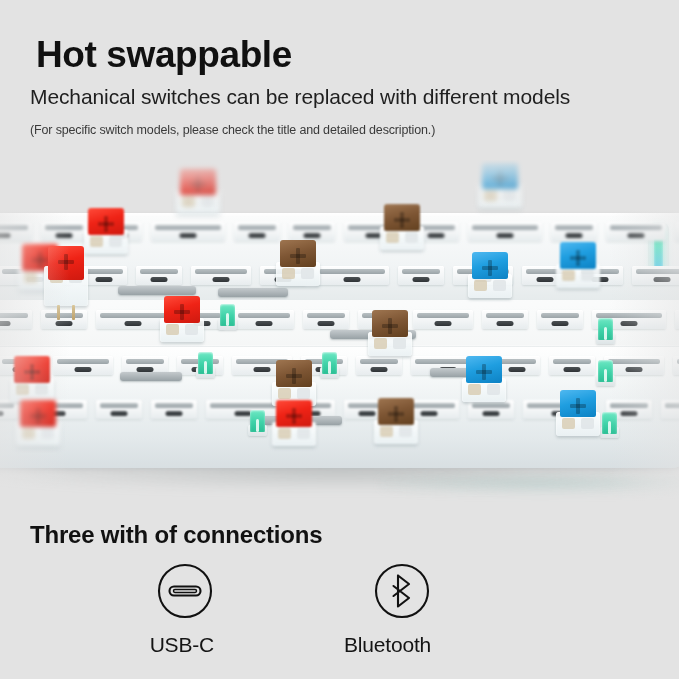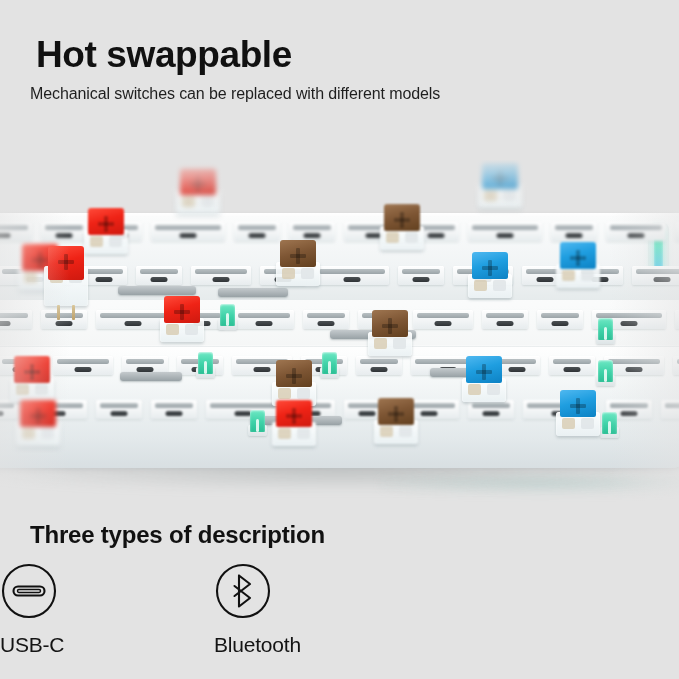--- a/index.html
+++ b/index.html
@@ -25,21 +25,21 @@
 
   .headline {
     font-size: 37px;
     font-weight: bold;
     letter-spacing: -0.4px;
     line-height: 1.0;
     margin: 0 0 12px 6px;
     color: #111;
   }
   .subhead {
-    font-size: 16px;
+    font-size: 21px;
     font-weight: normal;
     letter-spacing: -0.1px;
     line-height: 1.15;
     margin: 0 0 14px 0;
     color: #1f1f1f;
   }
   .fineprint {
     font-size: 12.5px;
     letter-spacing: -0.15px;
     color: #3a3a3a;
@@ -305,21 +305,21 @@
     position: absolute;
     left: 0;
     top: 562px;
     width: 679px;
     display: flex;
   }
   .conn-item {
     flex: 1 1 0;
     display: flex;
     flex-direction: column;
-    align-items: flex-start;
+    align-items: flex-end;
   }
   .conn-item.c1 { flex: 0 0 214px; }
   .conn-item.c2 { flex: 0 0 248px; }
   .conn-item.c3 { flex: 0 0 217px; }
 
   .conn-icon { width: 58px; height: 58px; display: block; }
   .conn-label {
     margin-top: 13px;
     font-size: 21px;
     font-weight: normal;
@@ -329,20 +329,21 @@
   }
 </style>
 </head>
 <body style="background: rgb(227, 227, 227);">
 
 <div id="page">
 
   <div class="text-block">
     <h1 class="headline">Hot swappable</h1>
     <p class="subhead">Mechanical switches can be replaced with different models</p>
+    <p class="fineprint">(For specific switch models, please check the title and detailed description.)</p>
   </div>
 
   <div class="photo">
 
     <div class="kb-shadow"></div>
     <div class="kb-shadow-2"></div>
 
     <div class="kb-case">
       <div class="kb-lip"></div>
       <div class="kb-lip-edge"></div>
@@ -786,21 +787,21 @@
             </span>
           </span>
         </div>
       </div>
 
     <div class="photo-haze-l"></div>
     <div class="photo-haze-r"></div>
     <div class="photo-top-fade"></div>
   </div>
 
-  <div class="conn-title">Three types of description</div>
+  <div class="conn-title">Three with of connections</div>
 
   <div class="conn-row">
 
     <div class="conn-item c1">
       <svg class="conn-icon" viewBox="0 0 58 58">
         <circle cx="29" cy="29" r="26" fill="none" stroke="#111" stroke-width="2.1"></circle>
         <rect x="13.5" y="24.5" width="31" height="9" rx="4.5" fill="none" stroke="#111" stroke-width="2.1"></rect>
         <rect x="17.5" y="27.6" width="23" height="2.8" rx="1.4" fill="none" stroke="#111" stroke-width="1.5"></rect>
       </svg>
       <span class="conn-label">USB-C</span>

